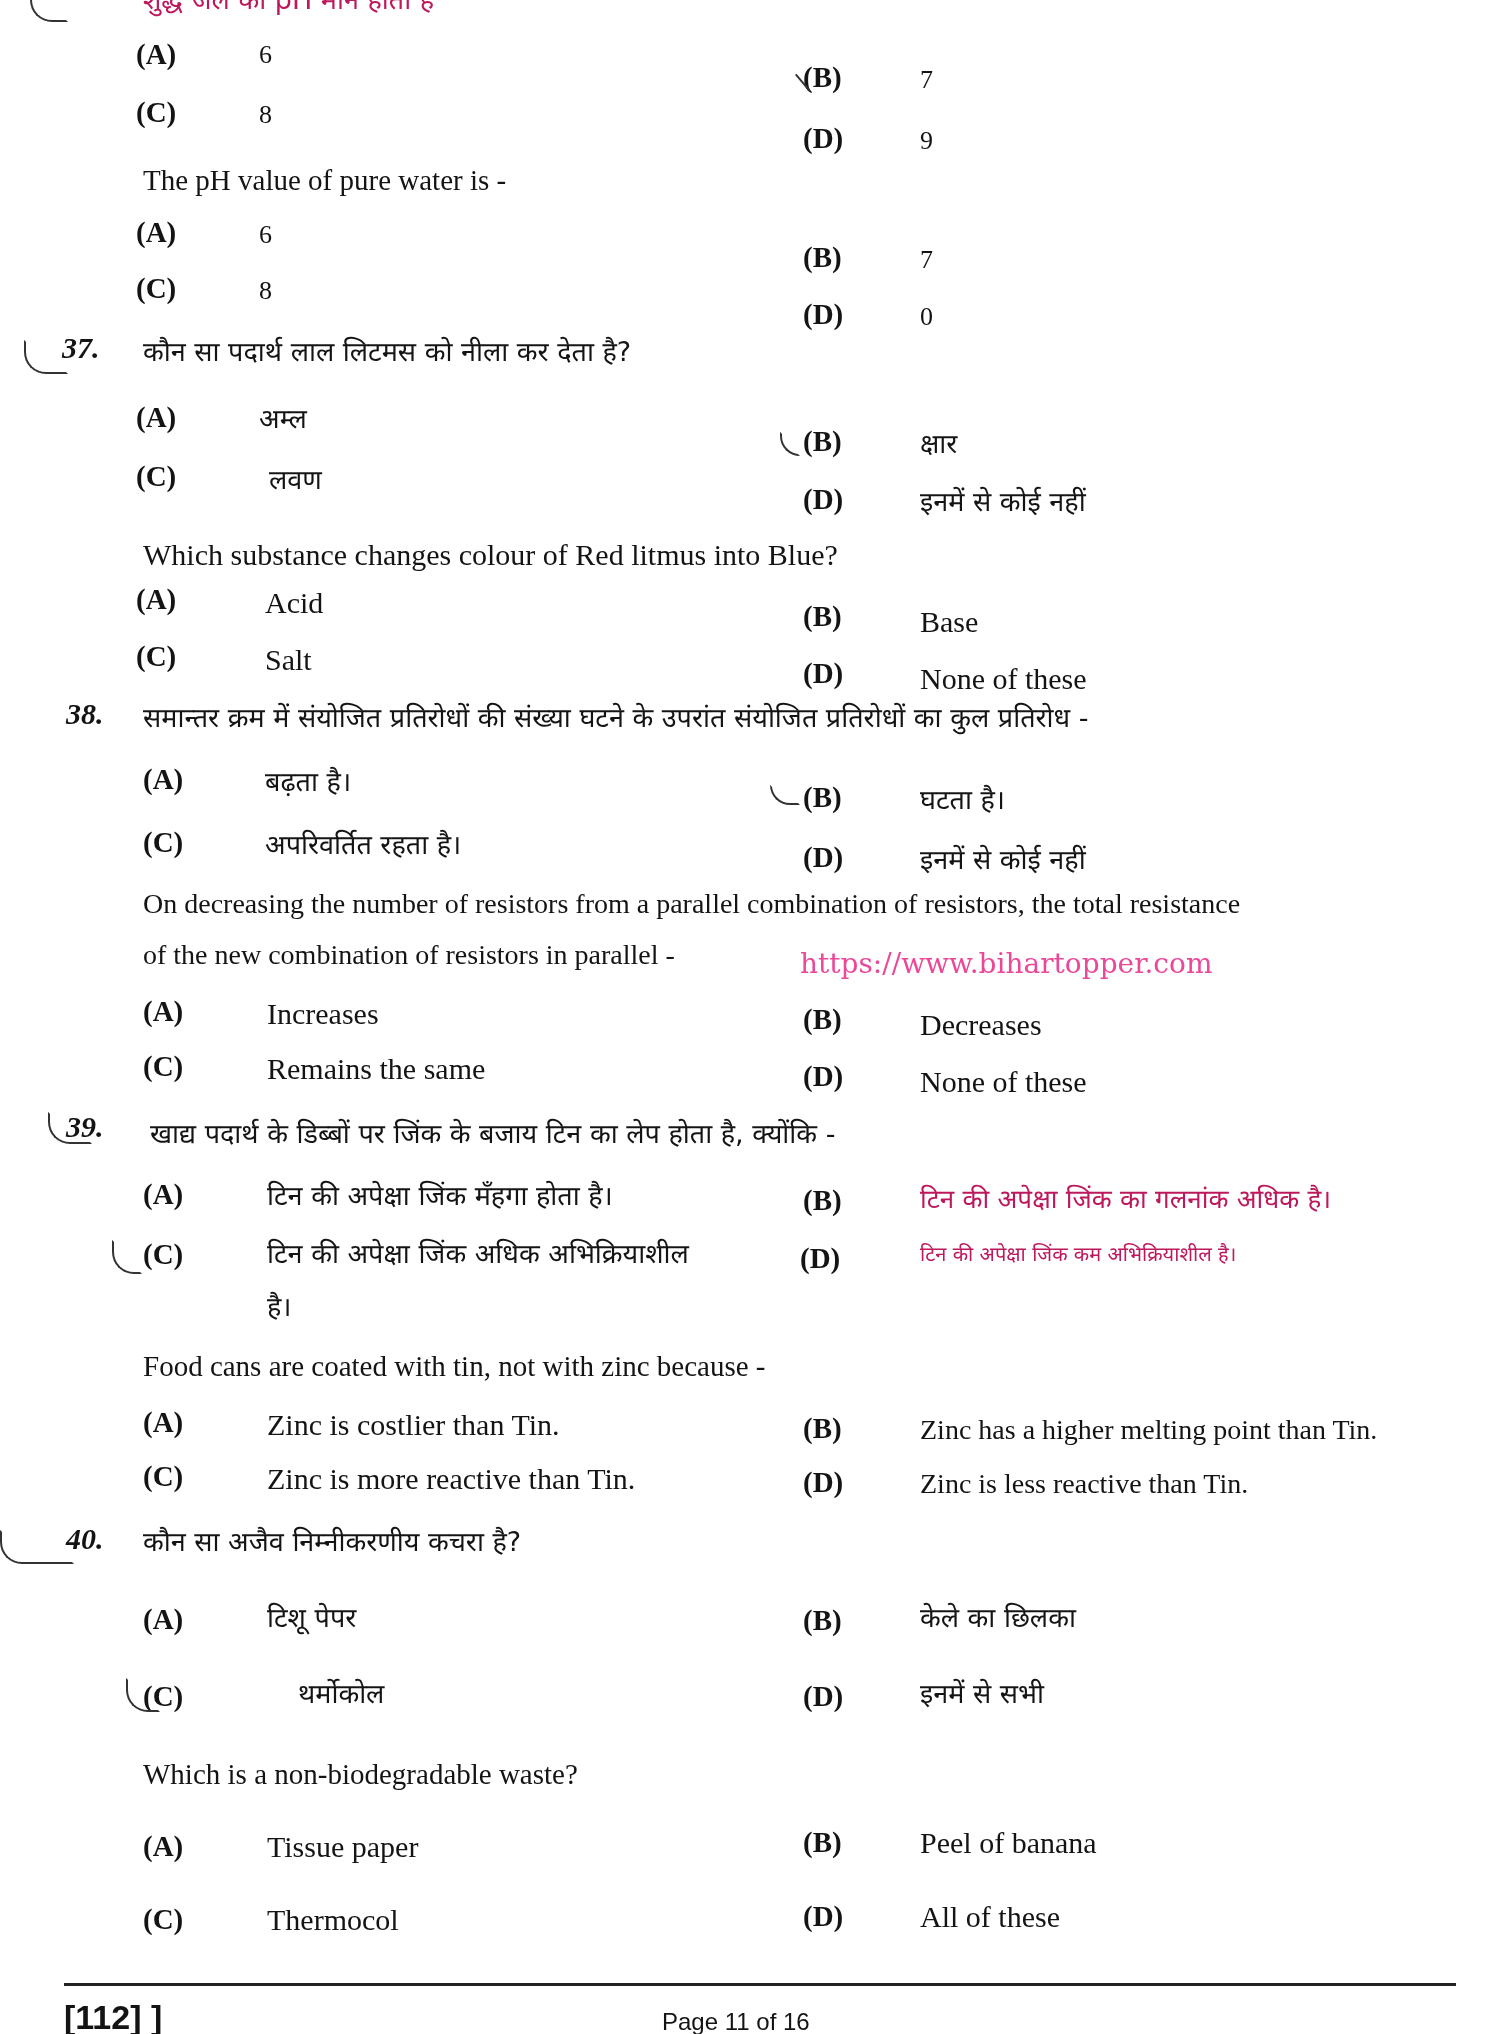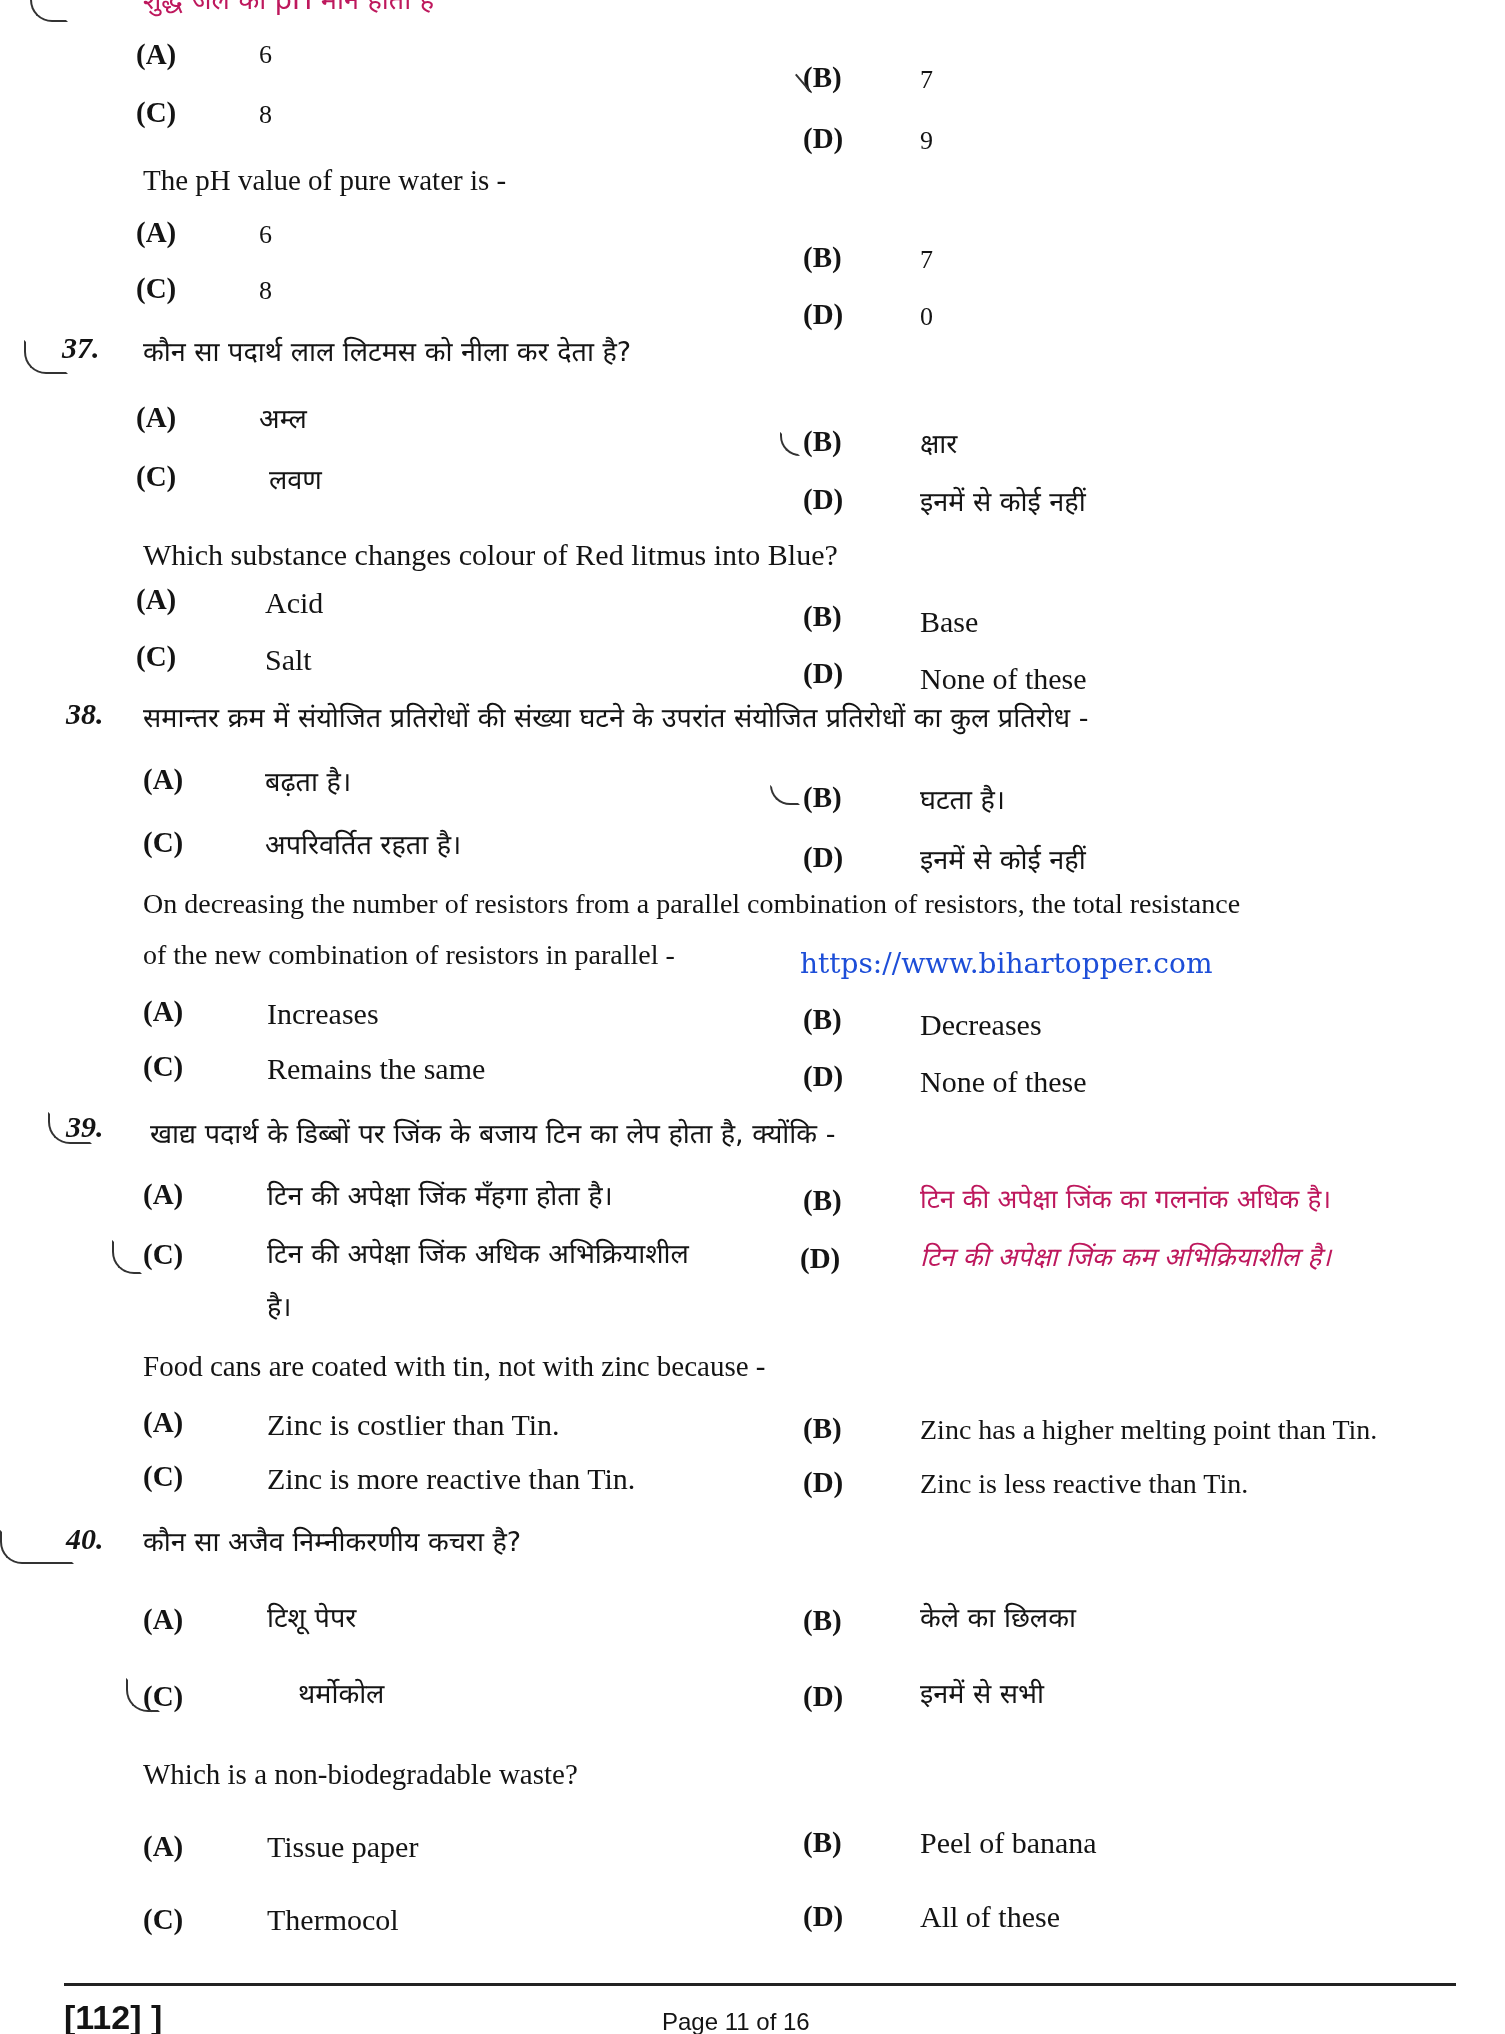--- a/index.html
+++ b/index.html
@@ -2,21 +2,21 @@
 <html><head>
 <meta charset="utf-8">
 <style>
   html, body { margin:0; padding:0; background:#ffffff; }
   body { width:1505px; height:2034px; position:relative; overflow:hidden;
          font-family:"Liberation Serif", "DejaVu Serif", serif; color:#141414; }
   .t { position:absolute; white-space:nowrap; font-size:30px; line-height:1; }
   .hi { font-family:"DejaVu Sans", sans-serif; font-size:27px; }
   .lbl { font-weight:bold; font-size:29px; }
   .qn { font-weight:bold; font-size:30px;font-style:italic; }
-  .url { font-family:"DejaVu Serif", serif; font-size:28px; color:#1d4ed8; }
+  .url { font-family:"DejaVu Serif", serif; font-size:28px; color:#ec4899; }
   .rule { position:absolute; left:64px; width:1392px; height:3px; background:#222; top:1983px; }
   .foot { position:absolute; font-size:32px; }
   .mark { position:absolute; border:2px solid #333; border-color:transparent transparent #333 #333;
           border-radius:0 0 0 22px; }
   .tick { position:absolute; border-left:2px solid #333; transform-origin:top left; }
   .faint { color:#be185d; }
 </style>
 </head>
 <body>
 
@@ -99,21 +99,21 @@
 
 <div class="t lbl" style="left:143px; top:1180px;">(A)</div>
 <div class="t hi" style="left:267px; top:1182px;">टिन की अपेक्षा जिंक मँहगा होता है।</div>
 <div class="t lbl" style="left:803px; top:1186px;">(B)</div>
 <div class="t hi faint" style="left:920px; top:1186px; font-size:26px;">टिन की अपेक्षा जिंक का गलनांक अधिक है।</div>
 <div class="t lbl" style="left:143px; top:1240px;">(C)</div>
 <div class="mark" style="left:112px; top:1240px; width:26px; height:30px;"></div>
 <div class="t hi" style="left:267px; top:1240px;">टिन की अपेक्षा जिंक अधिक अभिक्रियाशील</div>
 <div class="t hi" style="left:267px; top:1293px;">है।</div>
 <div class="t lbl" style="left:800px; top:1244px;">(D)</div>
-<div class="t hi faint" style="left:920px; top:1244px; font-size:26px;font-style:italic;">टिन की अपेक्षा जिंक कम अभिक्रियाशील है।</div>
+<div class="t hi faint" style="left:920px; top:1244px; font-size:20px;">टिन की अपेक्षा जिंक कम अभिक्रियाशील है।</div>
 
 <div class="t" style="left:143px; top:1352px; font-size:29px;">Food cans are coated with tin, not with zinc because -</div>
 <div class="t lbl" style="left:143px; top:1408px;">(A)</div>
 <div class="t" style="left:267px; top:1410px;">Zinc is costlier than Tin.</div>
 <div class="t lbl" style="left:803px; top:1414px;">(B)</div>
 <div class="t" style="left:920px; top:1416px; font-size:28px;">Zinc has a higher melting point than Tin.</div>
 <div class="t lbl" style="left:143px; top:1462px;">(C)</div>
 <div class="t" style="left:267px; top:1464px;">Zinc is more reactive than Tin.</div>
 <div class="t lbl" style="left:803px; top:1468px;">(D)</div>
 <div class="t" style="left:920px; top:1470px; font-size:28px;">Zinc is less reactive than Tin.</div>

